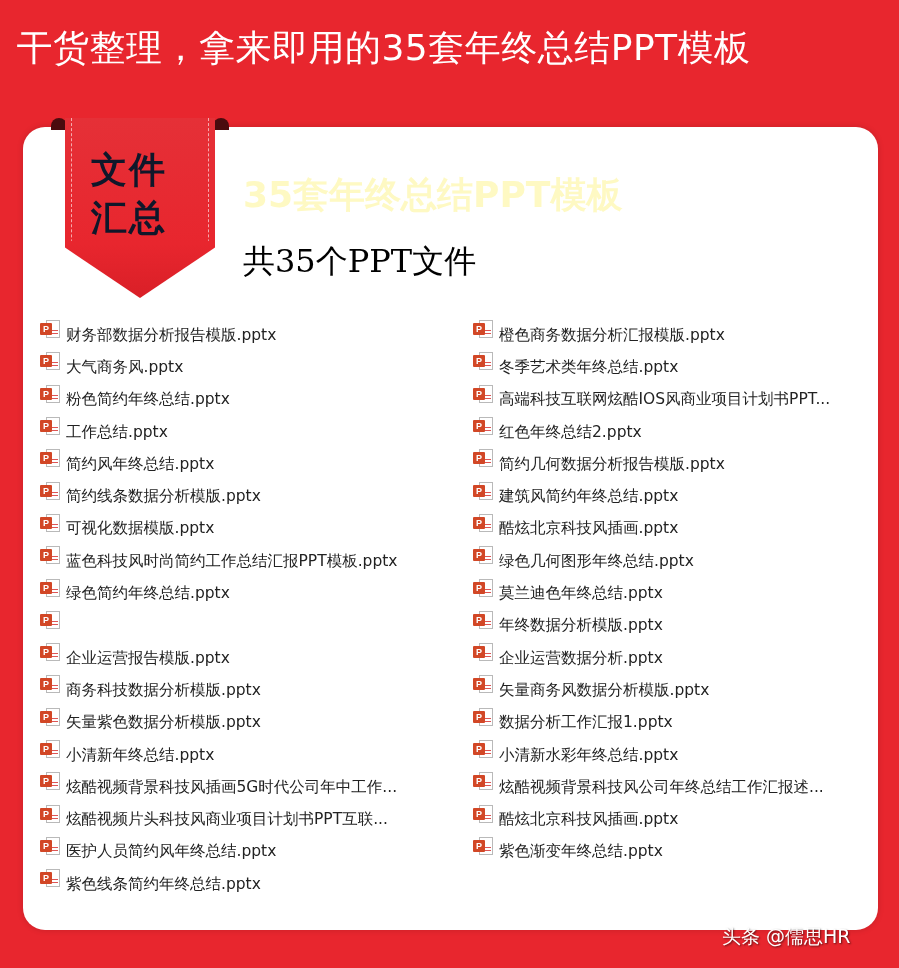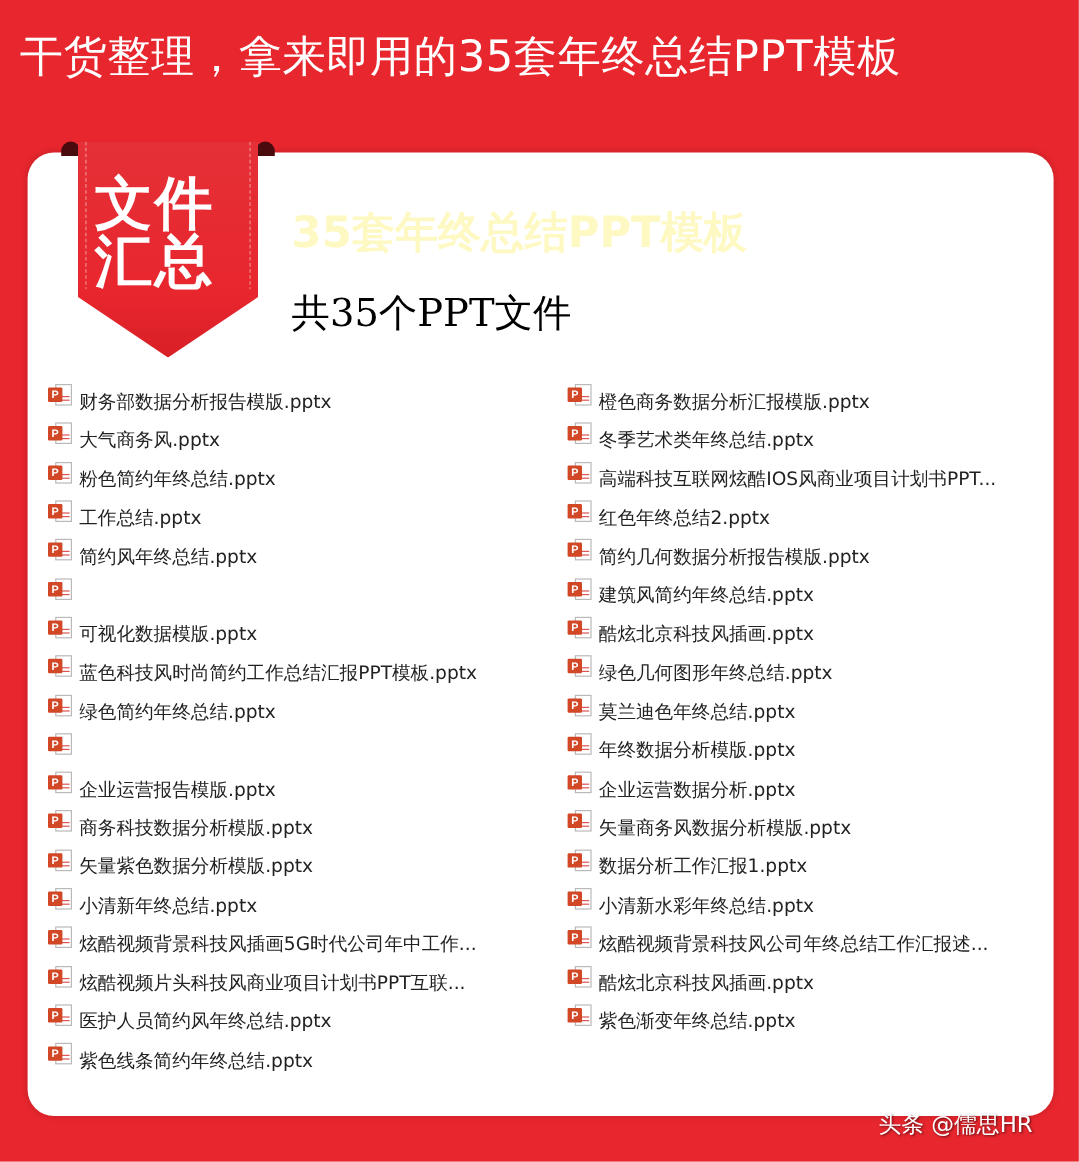--- a/index.html
+++ b/index.html
@@ -11,37 +11,37 @@
        border-radius:22px;box-shadow:0 0 6px rgba(0,0,0,0.15);}
   .ribbon-fold-l{position:absolute;left:51px;top:118px;width:16px;height:12px;background:#4a0b0e;border-radius:8px 8px 0 0;}
   .ribbon-fold-r{position:absolute;left:213px;top:118px;width:16px;height:12px;background:#4a0b0e;border-radius:8px 8px 0 0;}
   .ribbon{position:absolute;left:65px;top:118px;width:150px;height:180px;
        background:linear-gradient(180deg,#e53037 0%,#e8262e 70%,#d91f27 100%);
        clip-path:polygon(0 0,100% 0,100% 72%,50% 100%,0 72%);
        filter:drop-shadow(0 3px 4px rgba(0,0,0,0.3));}
   .ribbon-stitch{position:absolute;left:71px;top:118px;width:138px;height:170px;
        border-left:1px dashed rgba(255,255,255,0.6);border-right:1px dashed rgba(255,255,255,0.6);box-sizing:border-box;
        clip-path:polygon(0 0,100% 0,100% 72%,50% 100%,0 72%);}
-  .ribbon-text{position:absolute;left:65px;top:146px;width:128px;text-align:center;color:#ffffff;
-       font-size:48px;line-height:48px;font-weight:bold;letter-spacing:2px;}
+  .ribbon-text{position:absolute;left:65px;top:146px;width:128px;text-align:center;color:#0f172a;
+       font-size:36px;line-height:48px;font-weight:bold;letter-spacing:2px;}
   .title{position:absolute;left:243px;top:170px;color:#fef9c3;font-size:36px;font-weight:bold;line-height:50px;}
   .subtitle{position:absolute;left:243px;top:238px;color:#000000;font-size:32px;line-height:46px;
        font-family:"DejaVu Serif","Liberation Serif",serif;}
   .col{position:absolute;top:313px;}
   .col.left{left:40px;}
   .col.right{left:473px;}
   .item{display:flex;align-items:center;height:32.3px;}
   .ppt-icon{position:relative;width:22px;height:20px;margin-right:4px;flex:0 0 22px;}
   .ppt-icon .doc{position:absolute;left:6px;top:1px;width:14px;height:18px;background:#fff;border:1px solid #b9b9b9;box-sizing:border-box;}
   .ppt-icon .doc:after{content:"";position:absolute;left:4px;top:9px;width:7px;height:1px;background:#d55;box-shadow:0 3px 0 #d55;}
   .ppt-icon .badge{position:absolute;left:0;top:4px;width:12px;height:12px;background:#d24726;color:#fff;
        font-size:9px;line-height:12px;text-align:center;font-weight:bold;font-family:"Liberation Sans",sans-serif;border-radius:1px;}
   .fname{font-size:15.5px;color:#222;white-space:nowrap;font-family:"DejaVu Sans","Liberation Sans",sans-serif;margin-top:12px;}
   .watermark{position:absolute;left:722px;top:924px;color:#fff;font-size:19px;
-       text-shadow:1px 1px 2px rgba(0,0,0,0.6);font-family:"DejaVu Sans",sans-serif;margin-left:10px;}
+       text-shadow:1px 1px 2px rgba(0,0,0,0.6);font-family:"DejaVu Sans",sans-serif;}
 </style>
 </head>
 <body>
 
 <div class="banner">干货整理，拿来即用的35套年终总结PPT模板</div>
 
 <div class="card"></div>
 
 <div class="ribbon-fold-l"></div>
 <div class="ribbon-fold-r"></div>
@@ -89,20 +89,21 @@
         <span class="doc"></span>
         <span class="badge">P</span>
       </span>
       <span class="fname">简约风年终总结.pptx</span>
     </div>
     <div class="item">
       <span class="ppt-icon">
         <span class="doc"></span>
         <span class="badge">P</span>
       </span>
+      <span class="fname">简约线条数据分析模版.pptx</span>
     </div>
     <div class="item">
       <span class="ppt-icon">
         <span class="doc"></span>
         <span class="badge">P</span>
       </span>
       <span class="fname">可视化数据模版.pptx</span>
     </div>
     <div class="item">
       <span class="ppt-icon">

